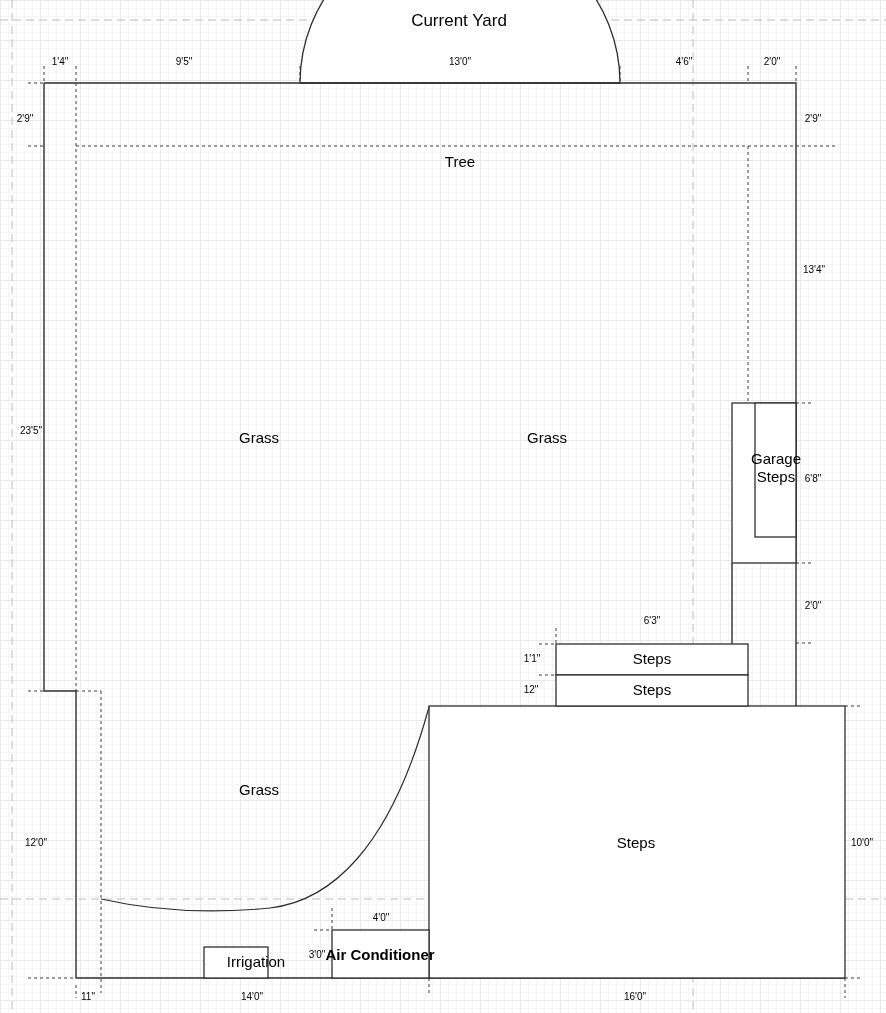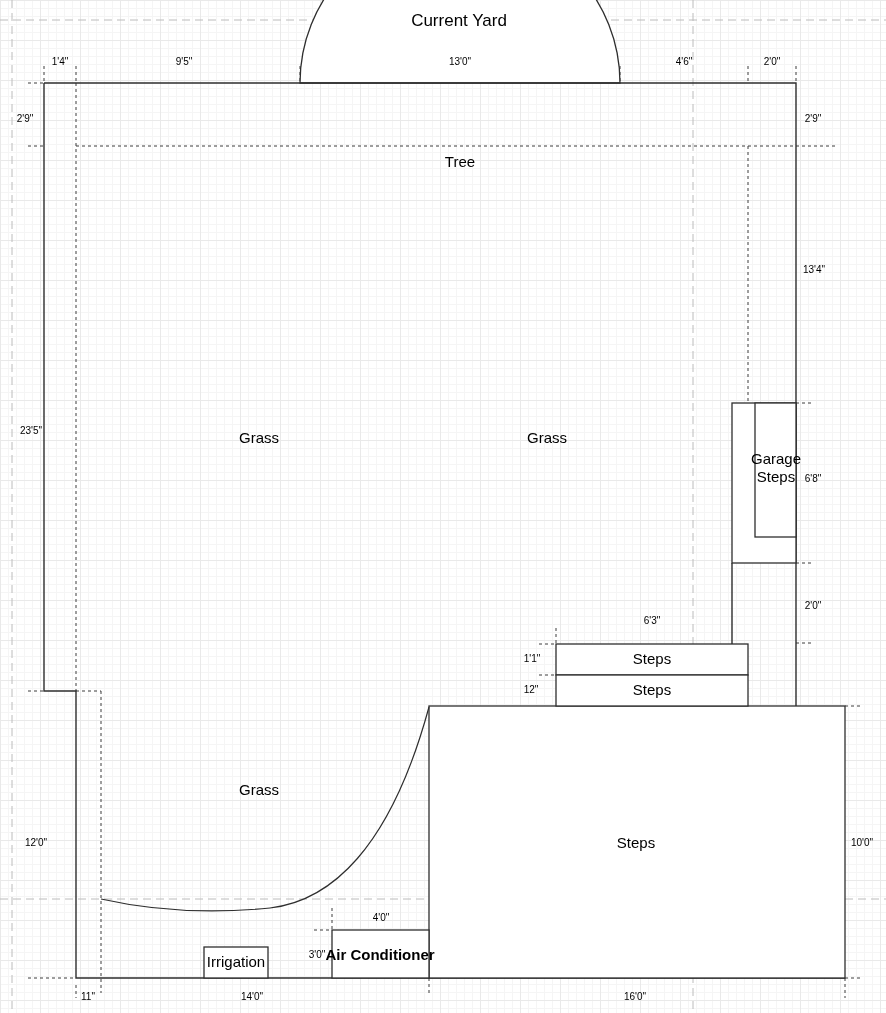--- a/index.html
+++ b/index.html
@@ -114,15 +114,15 @@
 
   <div class="lbl area" style="left:460px; top:162px;">Tree</div>
   <div class="lbl area" style="left:259px; top:438px;">Grass</div>
   <div class="lbl area" style="left:547px; top:438px;">Grass</div>
   <div class="lbl area" style="left:259px; top:790px;">Grass</div>
   <div class="lbl area" style="left:636px; top:843px;">Steps</div>
   <div class="lbl area" style="left:652px; top:659px;">Steps</div>
   <div class="lbl area" style="left:652px; top:690px;">Steps</div>
   <div class="lbl area wrap" style="left:776px; top:468px;">Garage Steps</div>
   <div class="lbl area" style="left:380px; top:955px;font-weight:bold;">Air Conditioner</div>
-  <div class="lbl area" style="left:220px; top:962px;padding-left:32px;">Irrigation</div>
+  <div class="lbl area" style="left:240px; top:962px;padding-left:32px;">Irrigation</div>
 
 </div>
 
 </body></html>

